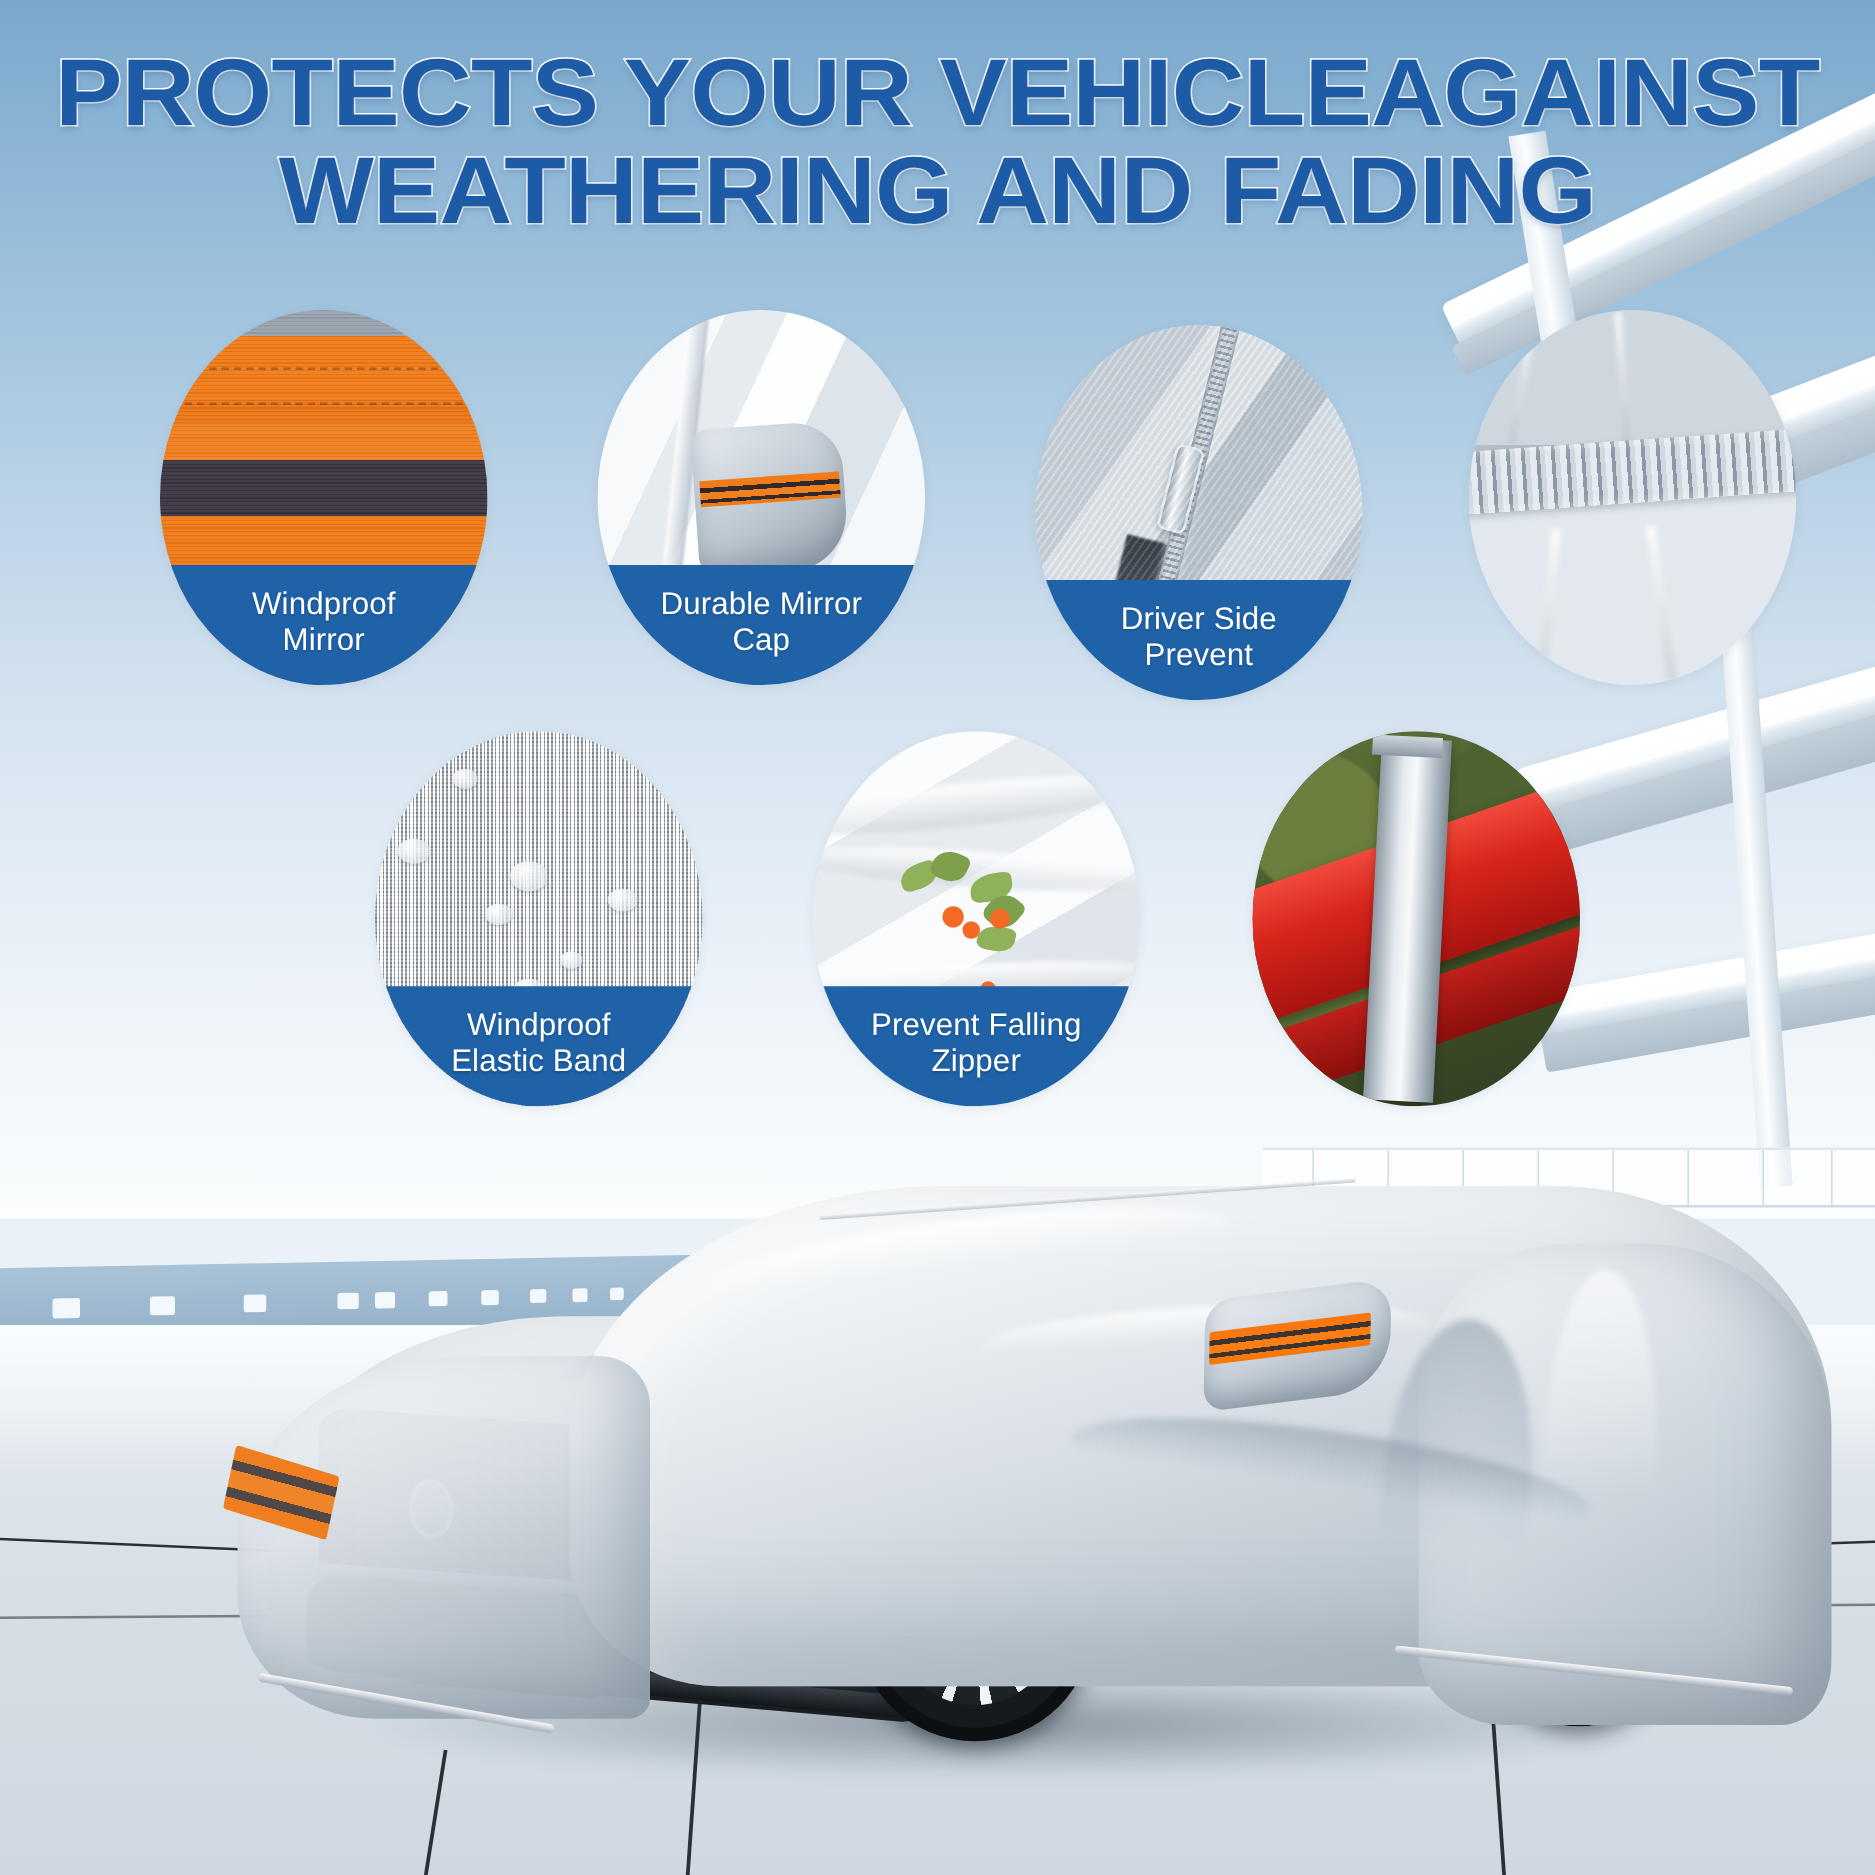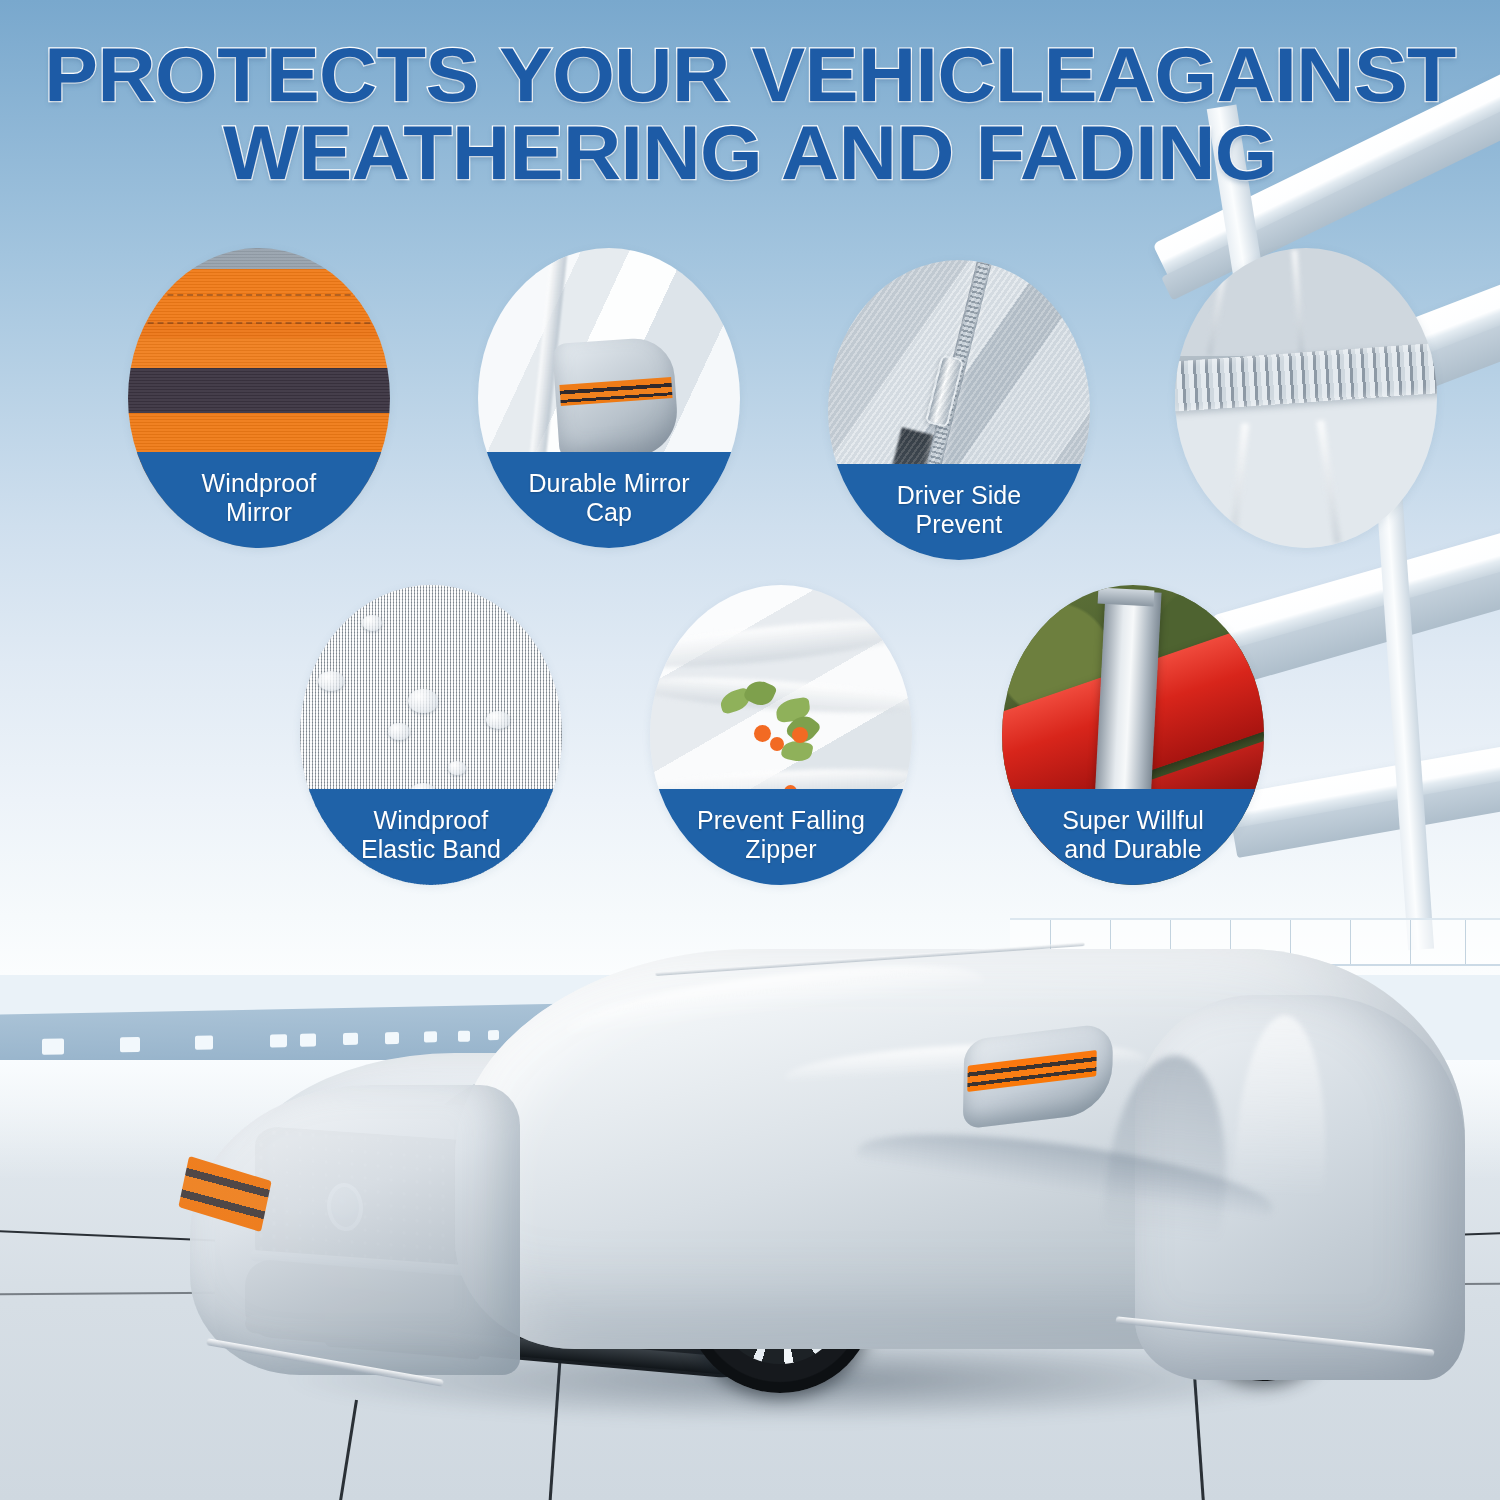--- a/index.html
+++ b/index.html
@@ -667,22 +667,16 @@
   </div>
 
   <div class="feat" style="left:1002px; top:585px;">
     <div class="disc">
       <div class="img art-durable">
         <div class="dur-beam"></div>
         <div class="dur-beam2"></div>
         <div class="dur-strap"></div>
         <div class="dur-strap-top"></div>
       </div>
-      <div class="banner">
-        <span>
-          <span>Super Willful</span><br>
-          <span>and Durable</span>
-        </span>
-      </div>
     </div>
   </div>
 
 </div>
 
 </body></html>

